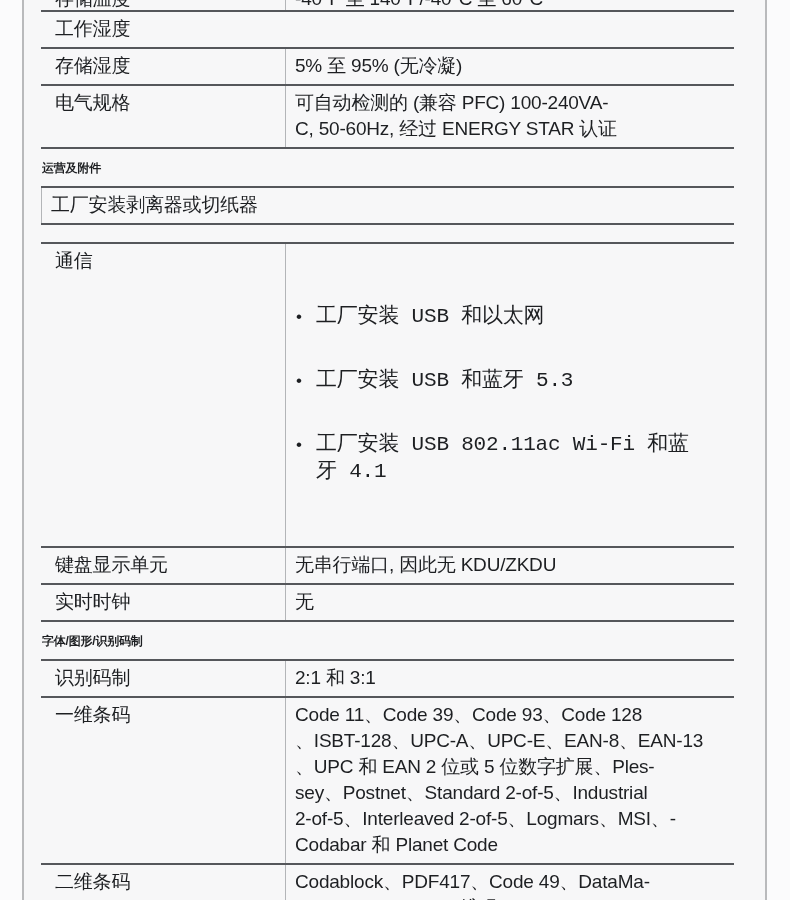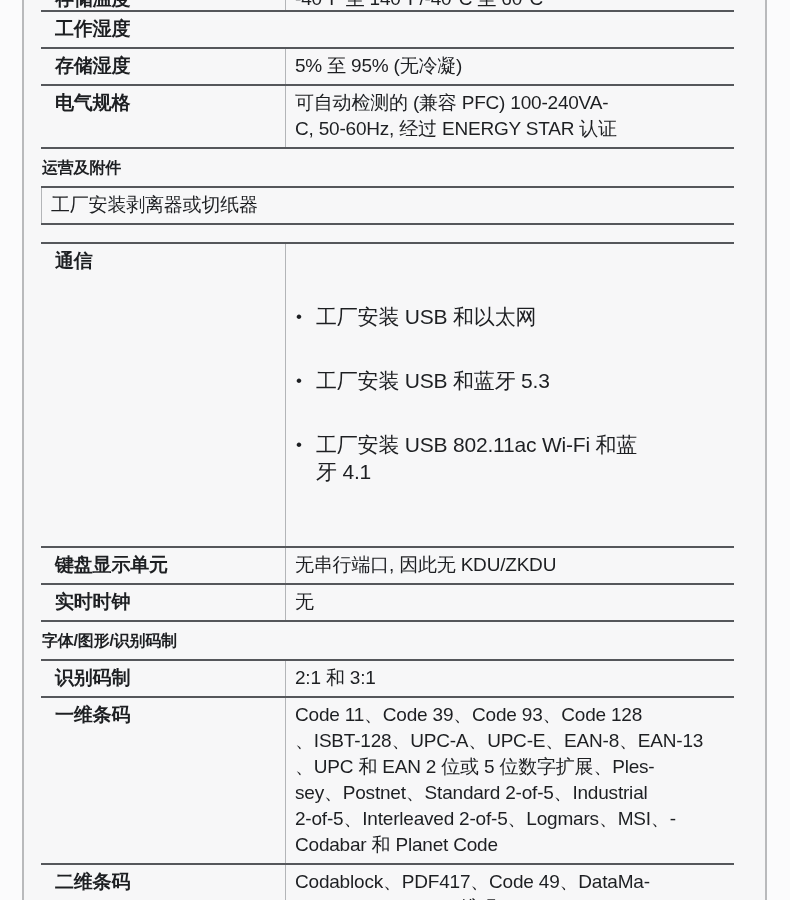--- a/index.html
+++ b/index.html
@@ -24,36 +24,36 @@
     width: 693px;
   }
   .spec-row {
     display: flex;
     border-bottom: 2px solid #55575b;
   }
   .cell-label {
     flex: 0 0 244px;
     width: 244px;
     padding: 4px 8px 5px 14px;
-    font-weight: 700;
+    font-weight: 400;
     font-size: 19px;
     line-height: 26px;
     letter-spacing: -0.2px;
   }
   .cell-value {
     flex: 1;
     border-left: 1px solid #b3b5b8;
     padding: 4px 4px 5px 9px;
     font-size: 19px;
     line-height: 26px;
     white-space: pre-line;
     letter-spacing: -0.2px;
   }
   .section-title {
-    font-size: 16px;
+    font-size: 12px;
     font-weight: 700;
     line-height: 26px;
     padding: 6px 0 5px 1px;
     border-bottom: 2px solid #55575b;
     letter-spacing: -0.2px;
   }
   
   .partial-row {
     height: 12px;
     overflow: hidden;
@@ -80,21 +80,21 @@
   }
   .bullet-list li { display: flex; margin-bottom: 10px; }
   .bullet-list li:last-child { margin-bottom: 0; }
   .bullet-dot {
     flex: 0 0 21px;
     width: 21px;
     font-size: 17px;
     line-height: 27px;
     padding-left: 1px;
   }
-  .bullet-text { white-space: pre-line; letter-spacing: -0.2px; }
+  .bullet-text { white-space: pre-line; letter-spacing: -0.2px; font-family: Liberation Mono, monospace; }
 </style>
 </head>
 <body>
 
 <div class="card">
   <div class="spec-table">
 
     <div class="partial-row">
       <div class="row-inner">
         <div class="cell-label">存储温度</div>

